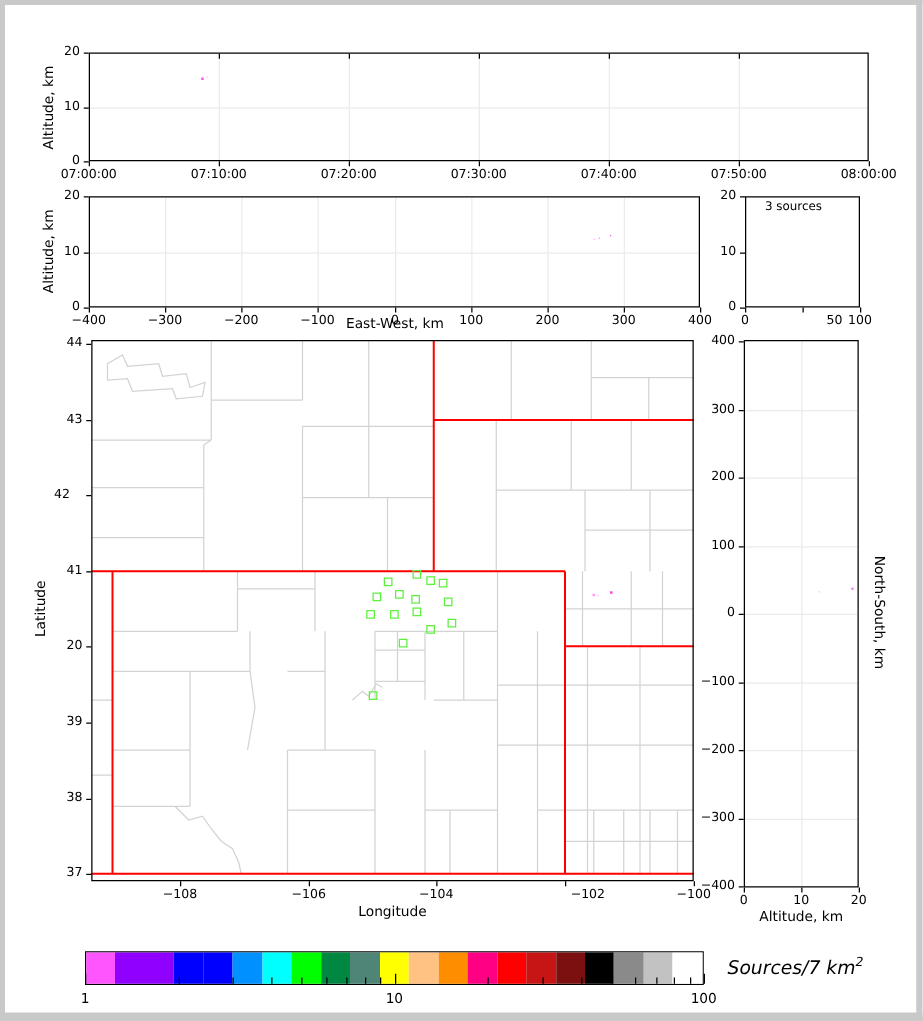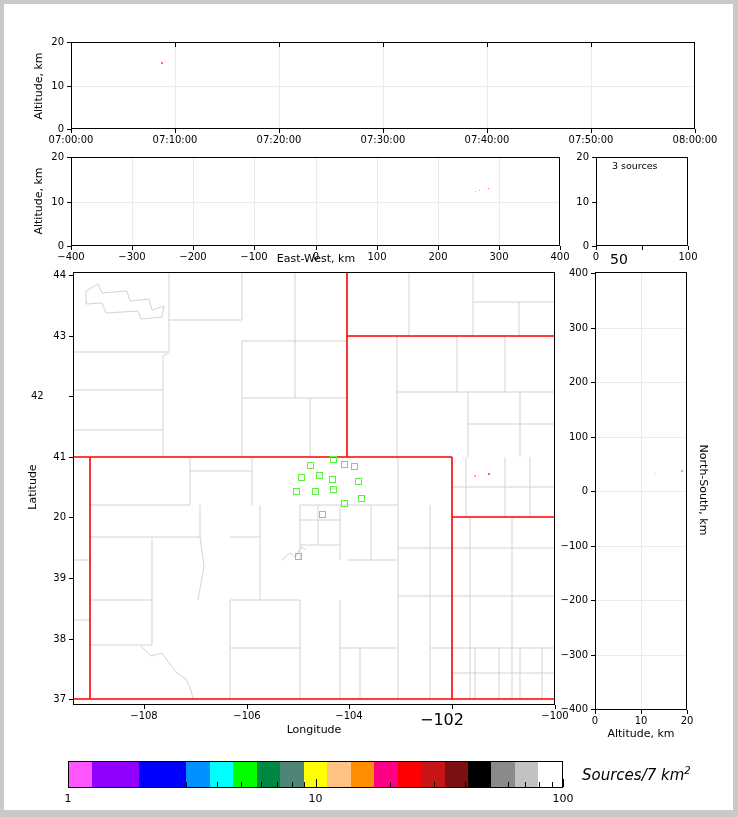--- a/index.html
+++ b/index.html
@@ -92,21 +92,21 @@
     <div style="left: 24px; top: 240px; width: 40px; text-align: right; font-size: 10px; z-index: 5;">0</div>
     <div style="left: 246px; top: 252px; width: 140px; text-align: center; font-size: 11px; z-index: 5;">East-West, km</div>
     <div style="left: -20px; top: 193px; width: 120px; height: 16px; text-align: center; font-size: 11px; transform: rotate(-90deg); z-index: 5;">Altitude, km</div>
     <div style="left: 474.5px; top: 190.5px; width: 1px; height: 1px; background: rgb(255, 176, 245); z-index: 3;"></div>
     <div style="left: 478.5px; top: 189.5px; width: 1px; height: 1px; background: rgb(255, 138, 240); z-index: 3;"></div>
     <div style="left: 487.5px; top: 187.5px; width: 1px; height: 1px; background: rgb(255, 85, 240); z-index: 3;"></div>
     <div style="left: 596px; top: 157px; width: 92px; height: 89px; border: 1px solid rgb(0, 0, 0); box-sizing: border-box; z-index: 4; pointer-events: none;"></div>
     <div style="left: 596px; top: 246px; width: 1px; height: 4px; background: rgb(0, 0, 0); z-index: 5;"></div>
     <div style="left: 564px; top: 251px; width: 64px; text-align: center; font-size: 10px; z-index: 5;">0</div>
     <div style="left: 642px; top: 246px; width: 1px; height: 4px; background: rgb(0, 0, 0); z-index: 5;"></div>
-    <div style="left: 610px; top: 251px; width: 64px; text-align: left; font-size: 14px; z-index: 5;">50</div>
+    <div style="left: 610px; top: 251px; width: 64px; text-align: right; font-size: 10px; z-index: 5;">50</div>
     <div style="left: 688px; top: 246px; width: 1px; height: 4px; background: rgb(0, 0, 0); z-index: 5;"></div>
     <div style="left: 656px; top: 251px; width: 64px; text-align: center; font-size: 10px; z-index: 5;">100</div>
     <div style="left: 592px; top: 157px; width: 4px; height: 1px; background: rgb(0, 0, 0); z-index: 5;"></div>
     <div style="left: 549px; top: 151px; width: 40px; text-align: right; font-size: 10px; z-index: 5;">20</div>
     <div style="left: 592px; top: 201.5px; width: 4px; height: 1px; background: rgb(0, 0, 0); z-index: 5;"></div>
     <div style="left: 549px; top: 195.5px; width: 40px; text-align: right; font-size: 10px; z-index: 5;">10</div>
     <div style="left: 592px; top: 246px; width: 4px; height: 1px; background: rgb(0, 0, 0); z-index: 5;"></div>
     <div style="left: 549px; top: 240px; width: 40px; text-align: right; font-size: 10px; z-index: 5;">0</div>
     <div style="left: 612px; top: 160px; font-size: 9.5px; z-index: 5;">3 sources</div>
     <svg width="482" height="433" viewBox="73 272 482 433" style="left: 73px; top: 272px;">
@@ -114,29 +114,29 @@
       <path d="M73,457 L452,457 M347,272 L347,457 M347,336 L555,336 M90,457 L90,699 M73,699 L555,699 M452,457 L452,699 M452,517 L555,517" fill="none" stroke="#ff0000" stroke-width="1.6"></path>
     </svg>
     <div style="left: 73px; top: 272px; width: 482px; height: 433px; border: 1px solid rgb(0, 0, 0); box-sizing: border-box; z-index: 4; pointer-events: none;"></div>
     <div style="left: 144px; top: 705px; width: 1px; height: 4px; background: rgb(0, 0, 0); z-index: 5;"></div>
     <div style="left: 112px; top: 710px; width: 64px; text-align: center; font-size: 10px; z-index: 5;">−108</div>
     <div style="left: 247px; top: 705px; width: 1px; height: 4px; background: rgb(0, 0, 0); z-index: 5;"></div>
     <div style="left: 215px; top: 710px; width: 64px; text-align: center; font-size: 10px; z-index: 5;">−106</div>
     <div style="left: 349px; top: 705px; width: 1px; height: 4px; background: rgb(0, 0, 0); z-index: 5;"></div>
     <div style="left: 317px; top: 710px; width: 64px; text-align: center; font-size: 10px; z-index: 5;">−104</div>
     <div style="left: 452px; top: 705px; width: 1px; height: 4px; background: rgb(0, 0, 0); z-index: 5;"></div>
-    <div style="left: 420px; top: 710px; width: 64px; text-align: left; font-size: 16px; z-index: 5;">−102</div>
+    <div style="left: 420px; top: 710px; width: 64px; text-align: right; font-size: 10px; z-index: 5;">−102</div>
     <div style="left: 555px; top: 705px; width: 1px; height: 4px; background: rgb(0, 0, 0); z-index: 5;"></div>
     <div style="left: 523px; top: 710px; width: 64px; text-align: center; font-size: 10px; z-index: 5;">−100</div>
     <div style="left: 69px; top: 275px; width: 4px; height: 1px; background: rgb(0, 0, 0); z-index: 5;"></div>
     <div style="left: 26px; top: 269px; width: 40px; text-align: right; font-size: 10px; z-index: 5;">44</div>
     <div style="left: 69px; top: 336px; width: 4px; height: 1px; background: rgb(0, 0, 0); z-index: 5;"></div>
     <div style="left: 26px; top: 330px; width: 40px; text-align: right; font-size: 10px; z-index: 5;">43</div>
     <div style="left: 69px; top: 396px; width: 4px; height: 1px; background: rgb(0, 0, 0); z-index: 5;"></div>
-    <div style="left: 31px; top: 390px; width: 40px; text-align: left; font-size: 10px; z-index: 5;">42</div>
+    <div style="left: 16px; top: 390px; width: 40px; text-align: right; font-size: 10px; z-index: 5;">42</div>
     <div style="left: 69px; top: 457px; width: 4px; height: 1px; background: rgb(0, 0, 0); z-index: 5;"></div>
     <div style="left: 26px; top: 451px; width: 40px; text-align: right; font-size: 10px; z-index: 5;">41</div>
     <div style="left: 69px; top: 517px; width: 4px; height: 1px; background: rgb(0, 0, 0); z-index: 5;"></div>
     <div style="left: 26px; top: 511px; width: 40px; text-align: right; font-size: 10px; z-index: 5;">20</div>
     <div style="left: 69px; top: 578px; width: 4px; height: 1px; background: rgb(0, 0, 0); z-index: 5;"></div>
     <div style="left: 26px; top: 572px; width: 40px; text-align: right; font-size: 10px; z-index: 5;">39</div>
     <div style="left: 69px; top: 639px; width: 4px; height: 1px; background: rgb(0, 0, 0); z-index: 5;"></div>
     <div style="left: 26px; top: 633px; width: 40px; text-align: right; font-size: 10px; z-index: 5;">38</div>
     <div style="left: 69px; top: 699px; width: 4px; height: 1px; background: rgb(0, 0, 0); z-index: 5;"></div>
     <div style="left: 26px; top: 693px; width: 40px; text-align: right; font-size: 10px; z-index: 5;">37</div>

